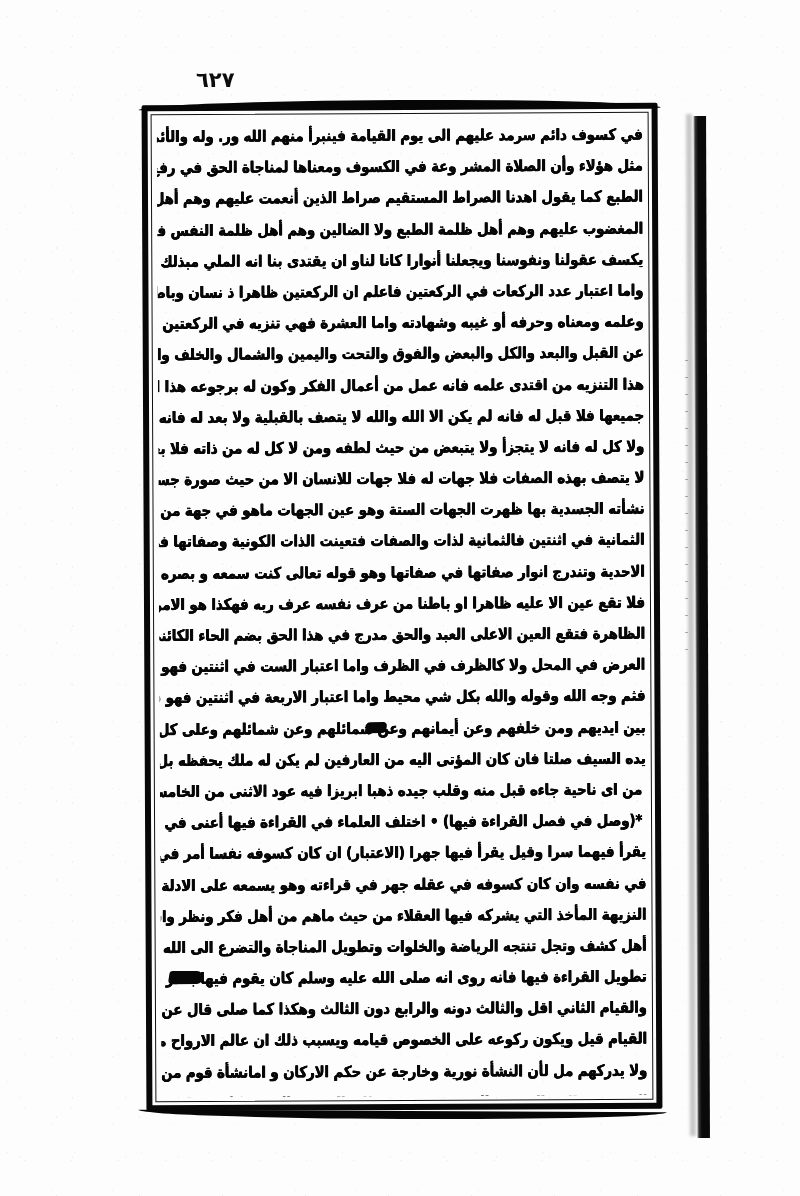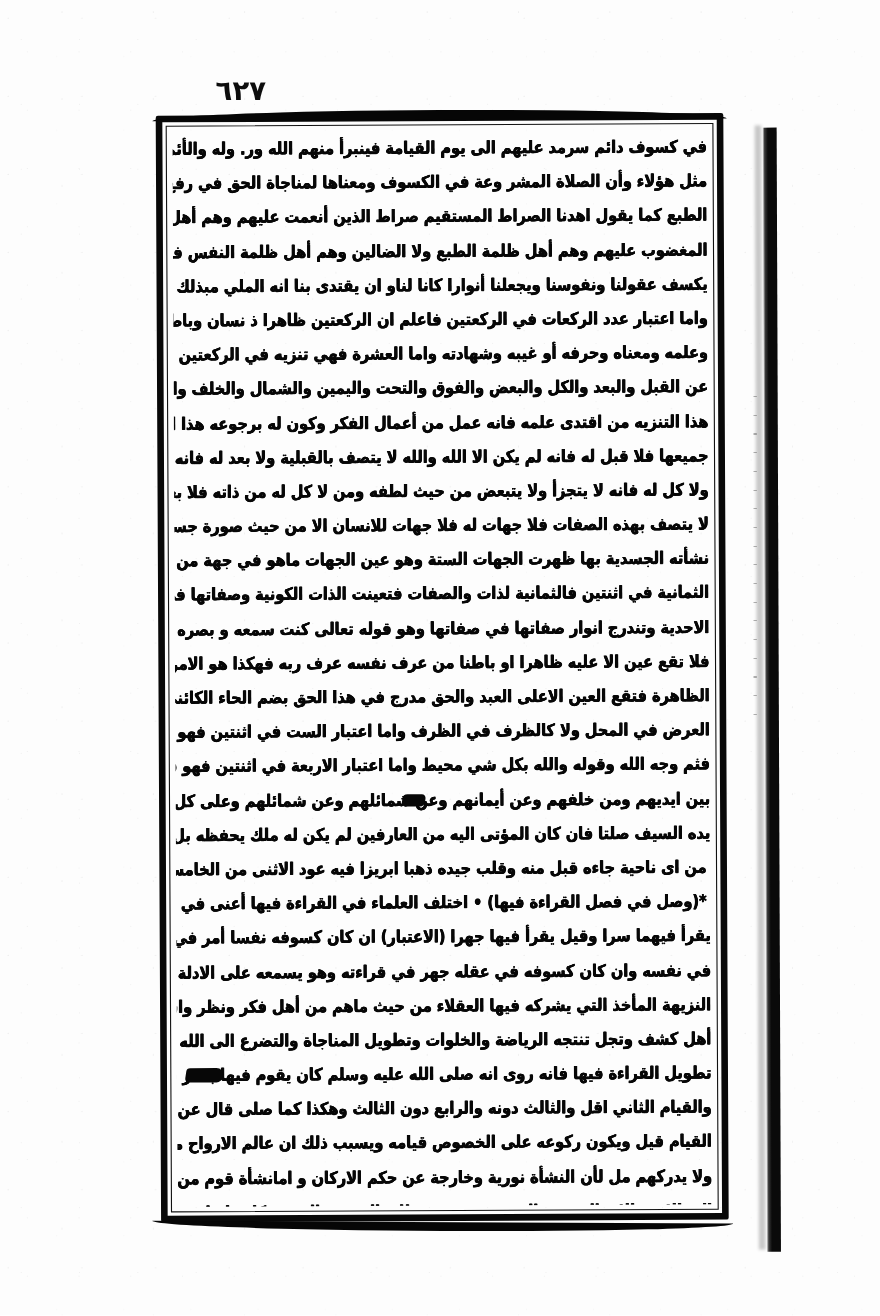--- a/index.html
+++ b/index.html
@@ -38,21 +38,21 @@
     background-size: 67px 71px, 53px 59px, 83px 79px, 61px 67px, 47px 53px;
     pointer-events: none;
   }
 
   
   #folio {
     position: absolute;
     top: 68px;
     left: 196px;
     font-family: "DejaVu Sans", sans-serif;
-    font-size: 25px;
+    font-size: 21px;
     font-weight: 700;
     color: #0d0d0d;
     letter-spacing: 0.5px;
     direction: rtl;
   }
 
   
   #text-frame {
     position: absolute;
     top: 104px;

